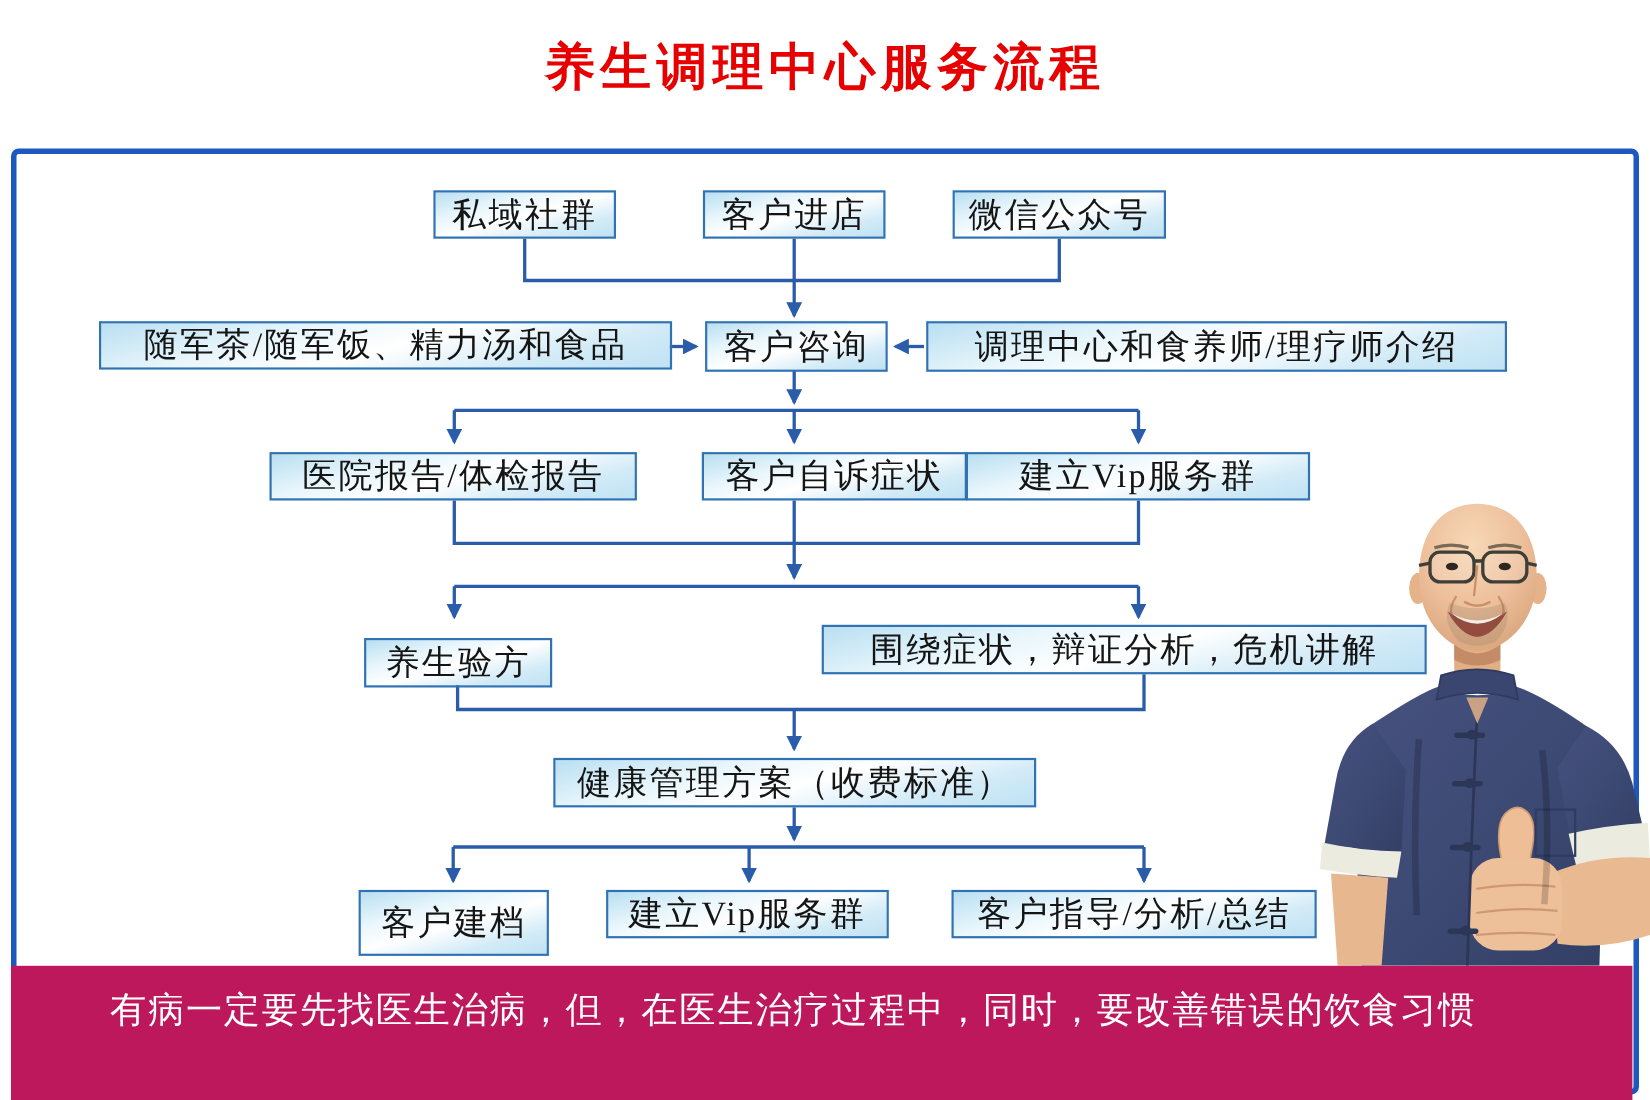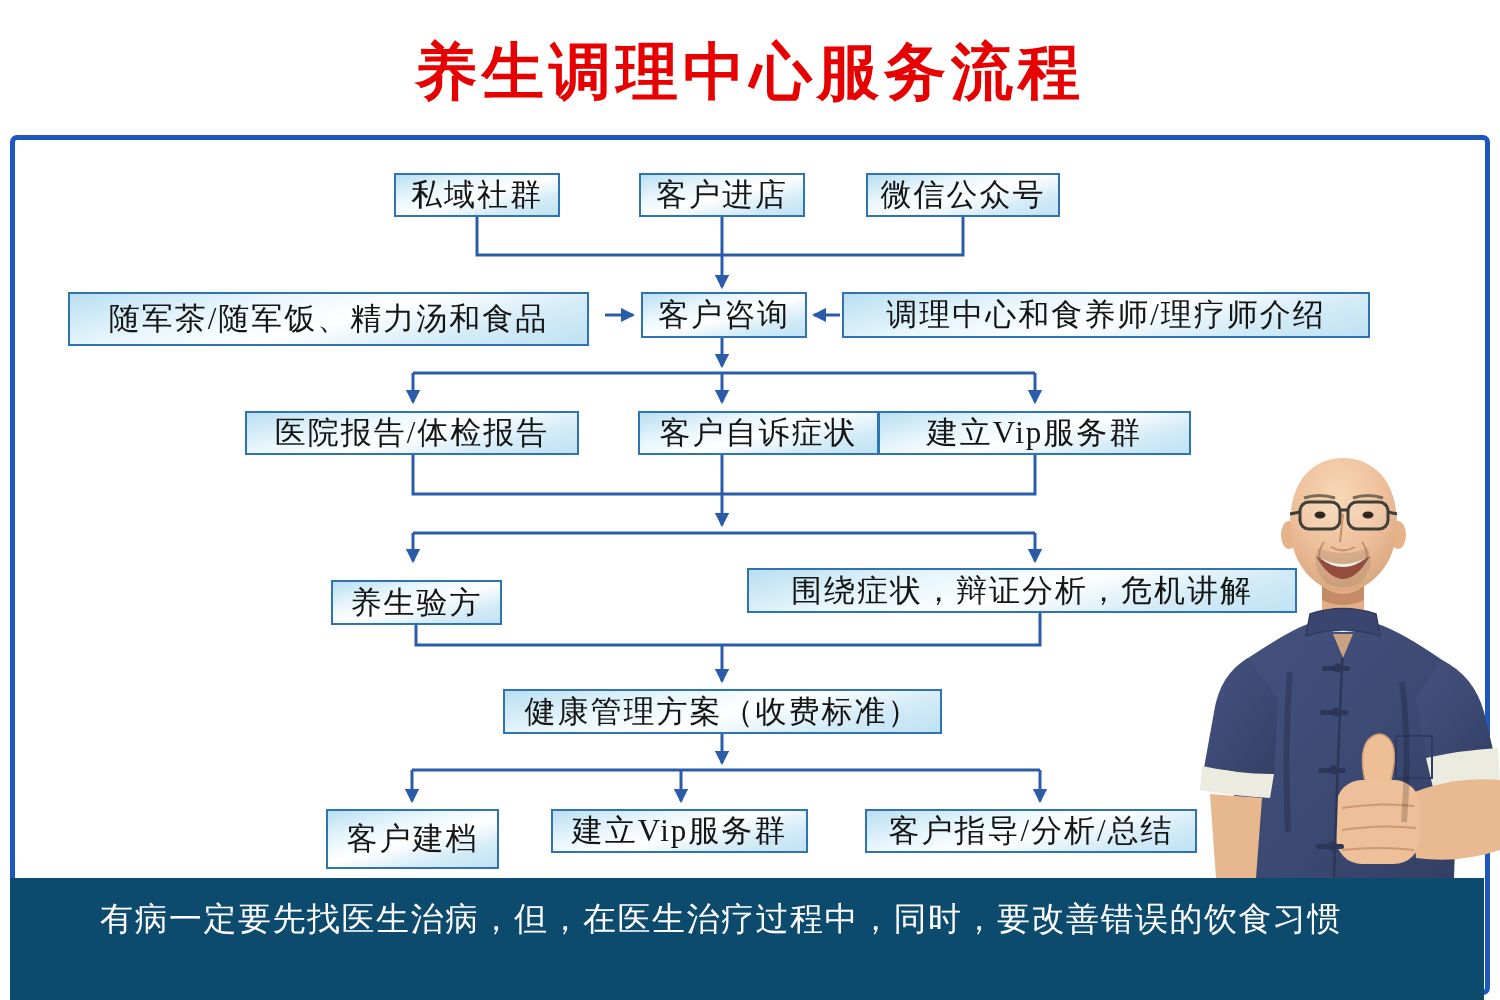--- a/index.html
+++ b/index.html
@@ -3,39 +3,39 @@
 <meta charset="utf-8">
 <style>
   html,body{margin:0;padding:0;}
   body{
     width:1500px;height:1000px;position:relative;overflow:hidden;
     background:#ffffff;
     font-family:"Liberation Serif","DejaVu Serif",serif;
   }
   .title{
     position:absolute;left:0;top:30px;width:1500px;margin:0;
-    text-align:center;font-size:62px;font-weight:bold;color:#e60000;
+    text-align:center;font-size:46px;font-weight:bold;color:#e60000;
     letter-spacing:5px;z-index:1;
   }
   .frame{
     position:absolute;left:10px;top:135px;width:1470px;height:850px;
     border:5px solid #1d57c0;border-radius:7px;background:#ffffff;z-index:1;
   }
   .connectors{position:absolute;left:0;top:0;z-index:2;pointer-events:none;}
   .fbox{
     position:absolute;z-index:3;box-sizing:border-box;
     border:2px solid #2f73b4;
     background:linear-gradient(165deg,#b9dff1 0%,#e8f6fc 30%,#ffffff 52%,#d3ebf7 78%,#bfe2f3 100%);
     display:flex;align-items:center;justify-content:center;
     font-size:31px;color:#151515;letter-spacing:2px;white-space:nowrap;
   }
   .photo{position:absolute;left:1190px;top:450px;z-index:4;}
   .banner{
     position:absolute;left:10px;top:878px;width:1474px;height:122px;
-    background:#0c4a6e;z-index:5;color:#ffffff;
+    background:#be185d;z-index:5;color:#ffffff;
     padding:0;box-sizing:border-box;
   }
   .banner-line{
     padding-left:90px;padding-right:30px;
     font-size:33px;letter-spacing:1.5px;line-height:47px;white-space:nowrap;
   }
   .banner-line:first-child{padding-top:18px;}
 </style>
 </head>
 <body>
@@ -73,21 +73,21 @@
     <path d="M412,770 V801" marker-end="url(#ah)"></path>
     <path d="M681,770 V801" marker-end="url(#ah)"></path>
     <path d="M1040,770 V801" marker-end="url(#ah)"></path>
   </g>
 </svg>
 
 <div class="fbox" style="left:394px;top:173px;width:166px;height:44px;">私域社群</div>
 <div class="fbox" style="left:639px;top:173px;width:166px;height:44px;">客户进店</div>
 <div class="fbox" style="left:866px;top:173px;width:194px;height:44px;">微信公众号</div>
 
-<div class="fbox" style="left:68px;top:292px;width:521px;height:54px;text-align:right;">随军茶/随军饭、精力汤和食品</div>
+<div class="fbox" style="left:90px;top:292px;width:521px;height:44px;text-align:right;">随军茶/随军饭、精力汤和食品</div>
 <div class="fbox" style="left:641px;top:292px;width:166px;height:46px;">客户咨询</div>
 <div class="fbox" style="left:842px;top:292px;width:528px;height:46px;">调理中心和食养师/理疗师介绍</div>
 
 <div class="fbox" style="left:245px;top:411px;width:334px;height:44px;">医院报告/体检报告</div>
 <div class="fbox" style="left:638px;top:411px;width:241px;height:44px;">客户自诉症状</div>
 <div class="fbox" style="left:878px;top:411px;width:313px;height:44px;">建立Vip服务群</div>
 
 <div class="fbox" style="left:331px;top:580px;width:171px;height:45px;">养生验方</div>
 <div class="fbox" style="left:747px;top:568px;width:550px;height:45px;">围绕症状，辩证分析，危机讲解</div>
 

